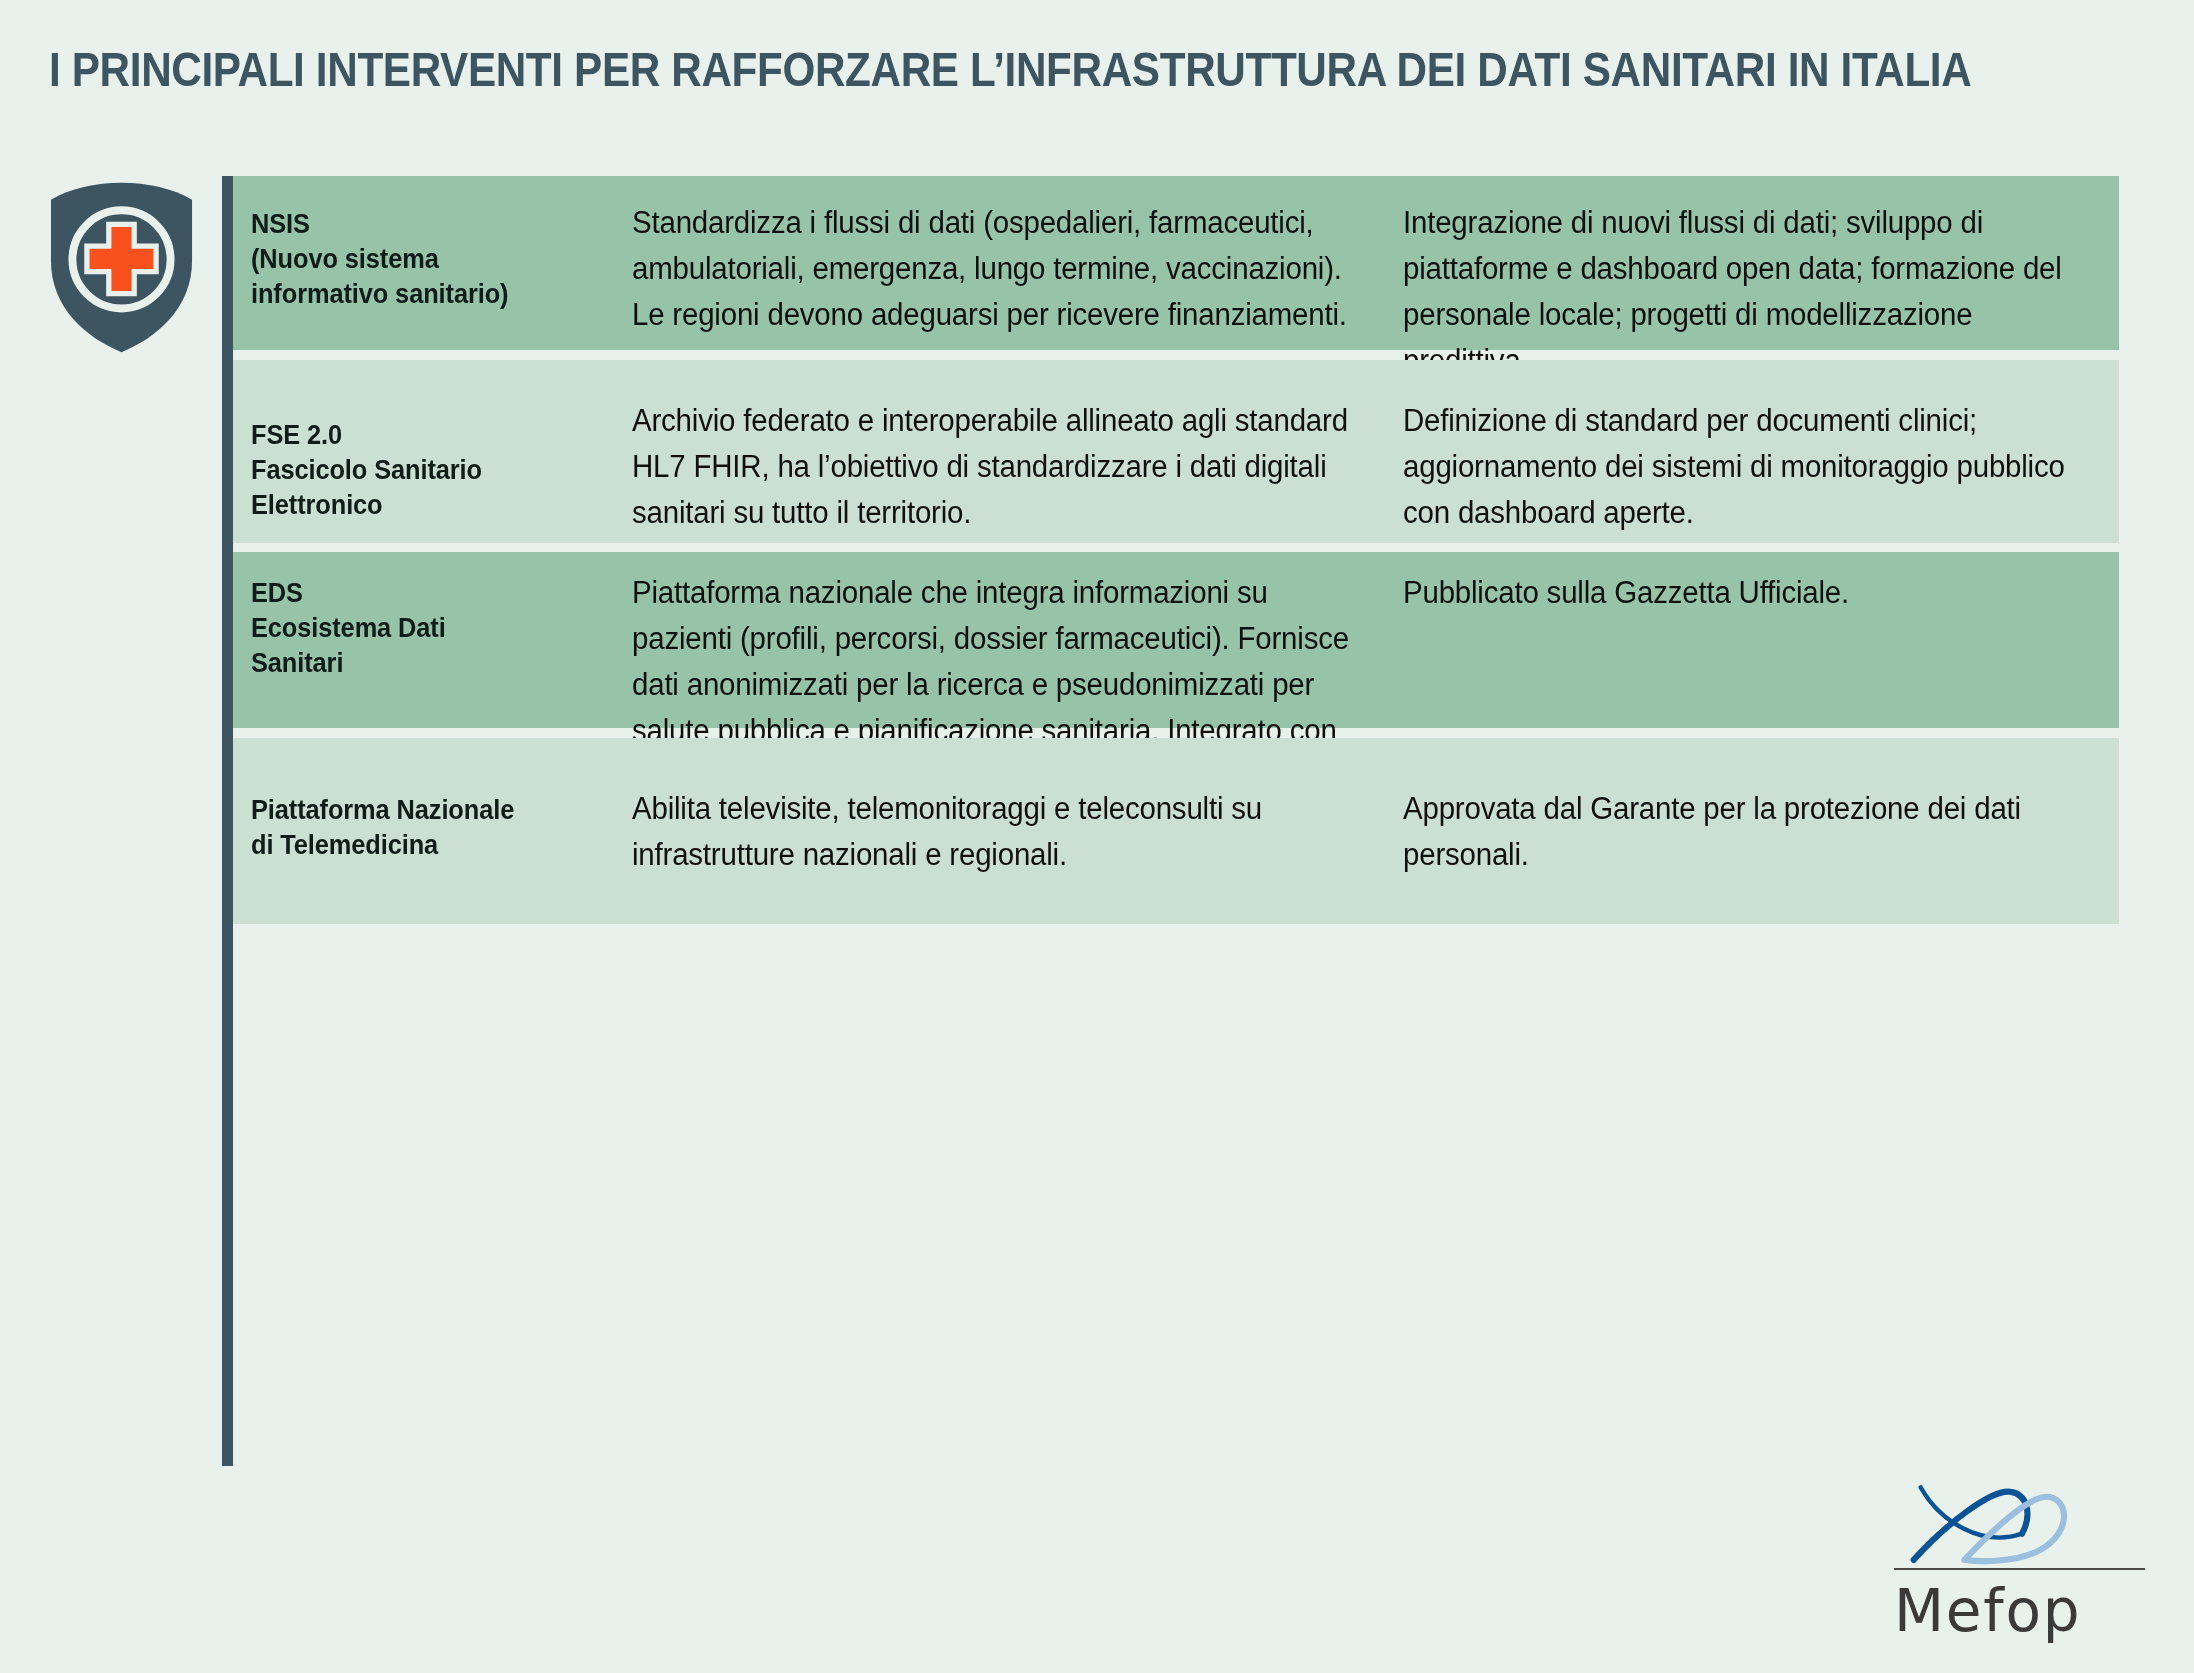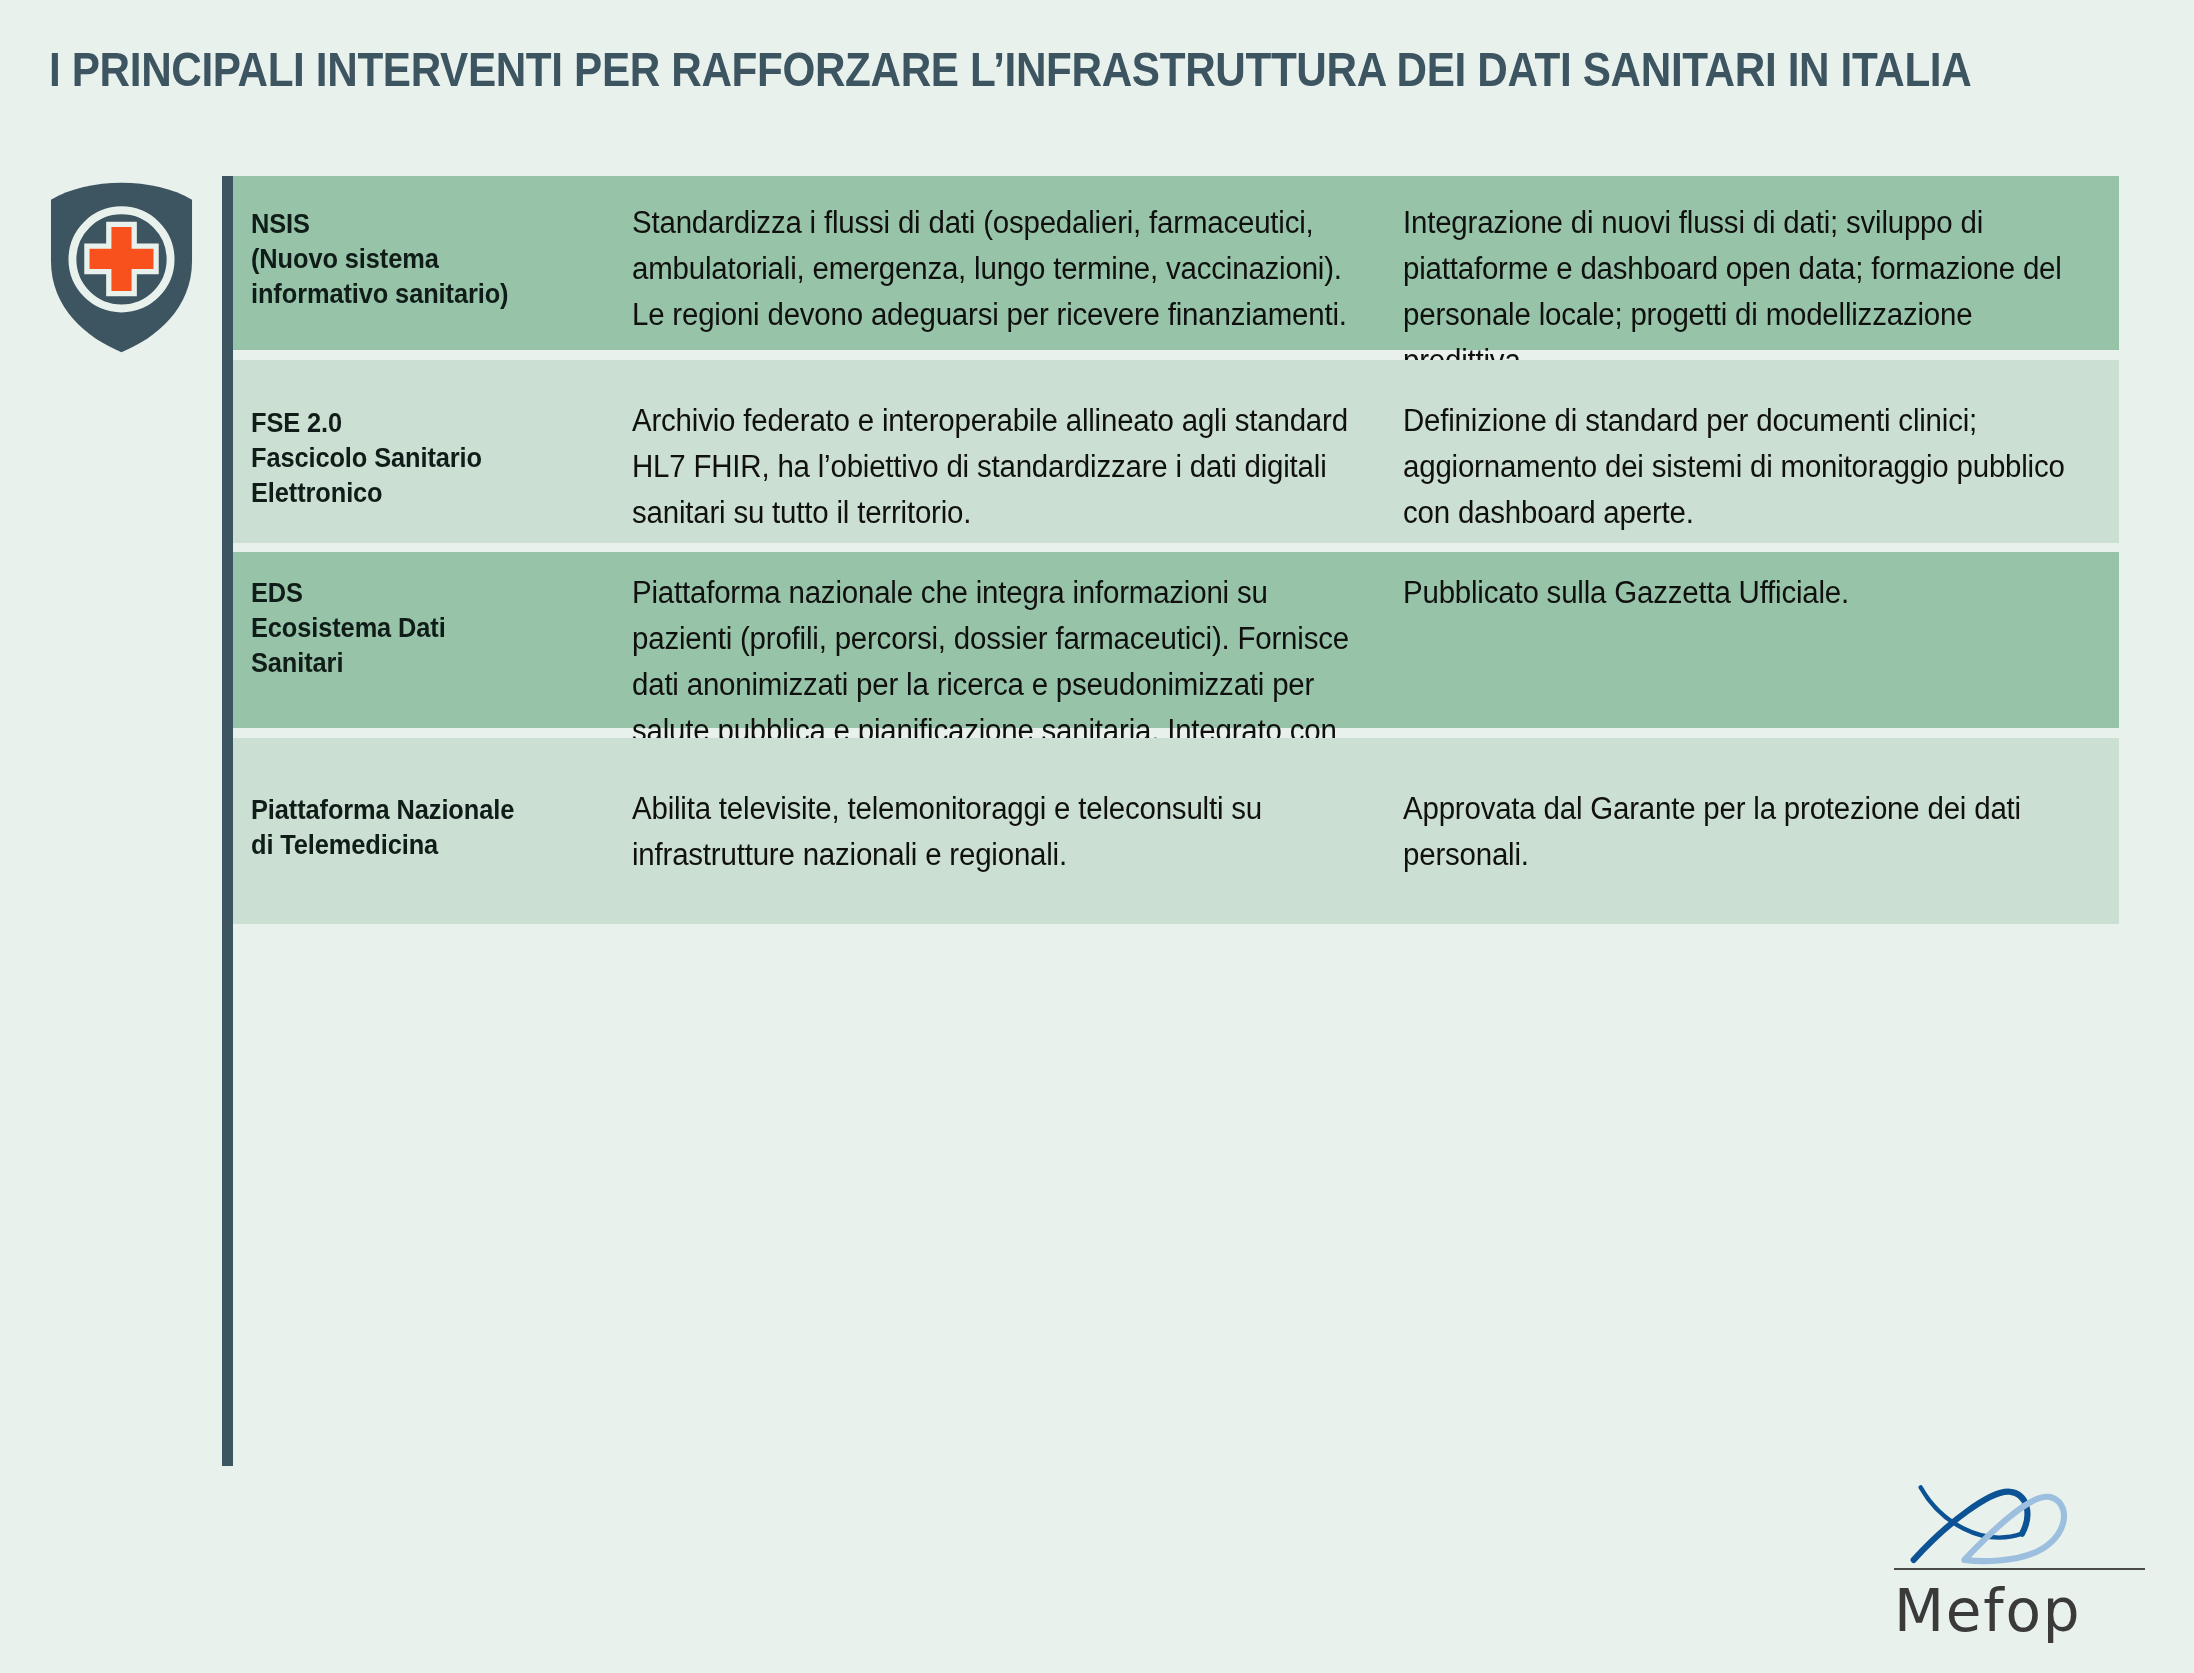--- a/index.html
+++ b/index.html
@@ -122,21 +122,21 @@
     letter-spacing: -0.2px;
     transform: scaleX(0.95);
     transform-origin: left top;
   }
 
   
   .r1 .cell.c1 { padding-top: 31px; }
   .r1 .cell.c2 { padding-top: 24px; }
   .r1 .cell.c3 { padding-top: 24px; }
 
-  .r2 .cell.c1 { padding-top: 46px; }
+  .r2 .cell.c1 { padding-top: 58px; }
   .r2 .cell.c2 { padding-top: 38px; }
   .r2 .cell.c3 { padding-top: 38px; }
 
   .r3 .cell.c1 { padding-top: 24px; }
   .r3 .cell.c2 { padding-top: 17.6px; }
   .r3 .cell.c3 { padding-top: 17.6px; }
 
   .r4 .cell.c1 { padding-top: 55px; }
   .r4 .cell.c2 { padding-top: 48px; }
   .r4 .cell.c3 { padding-top: 48px; }

